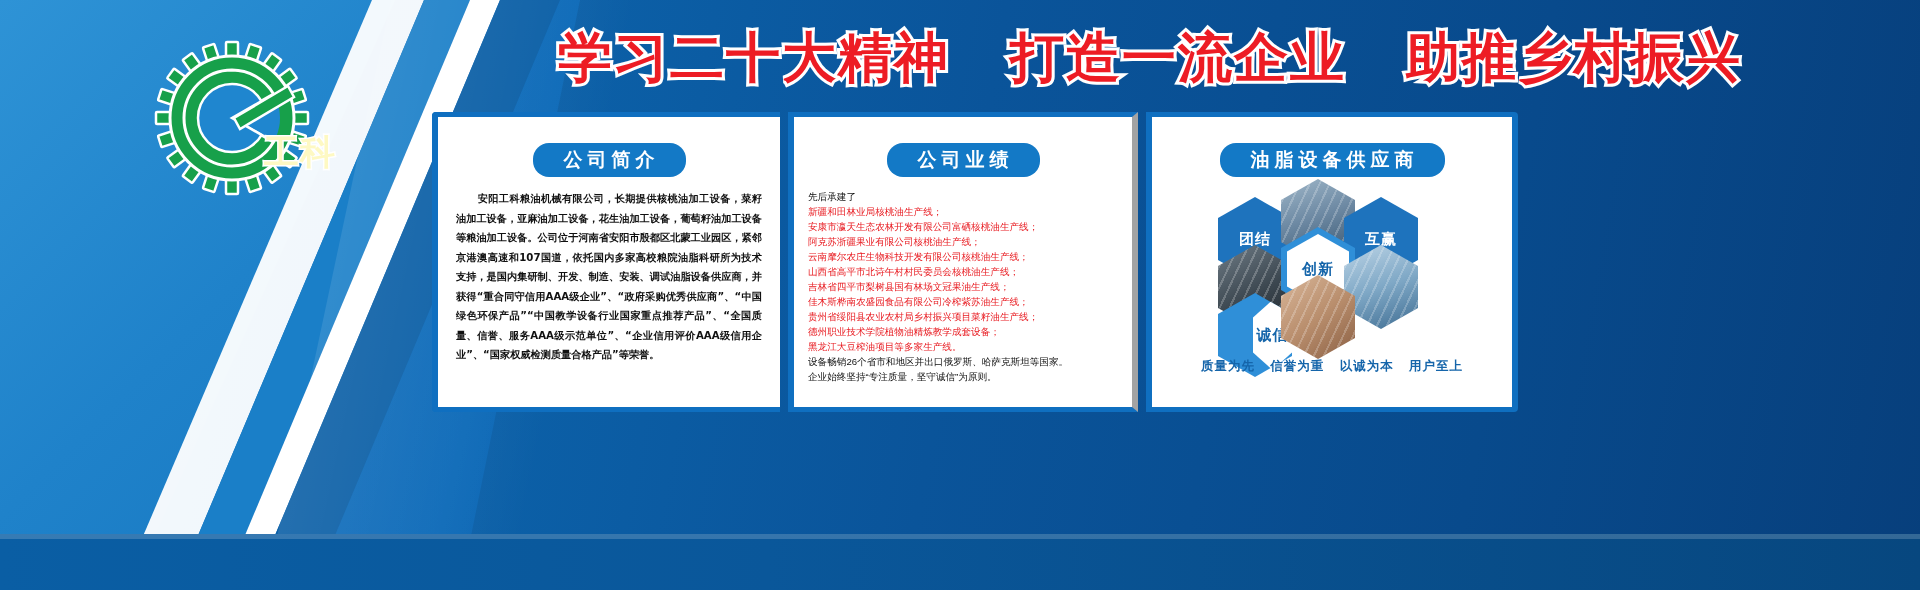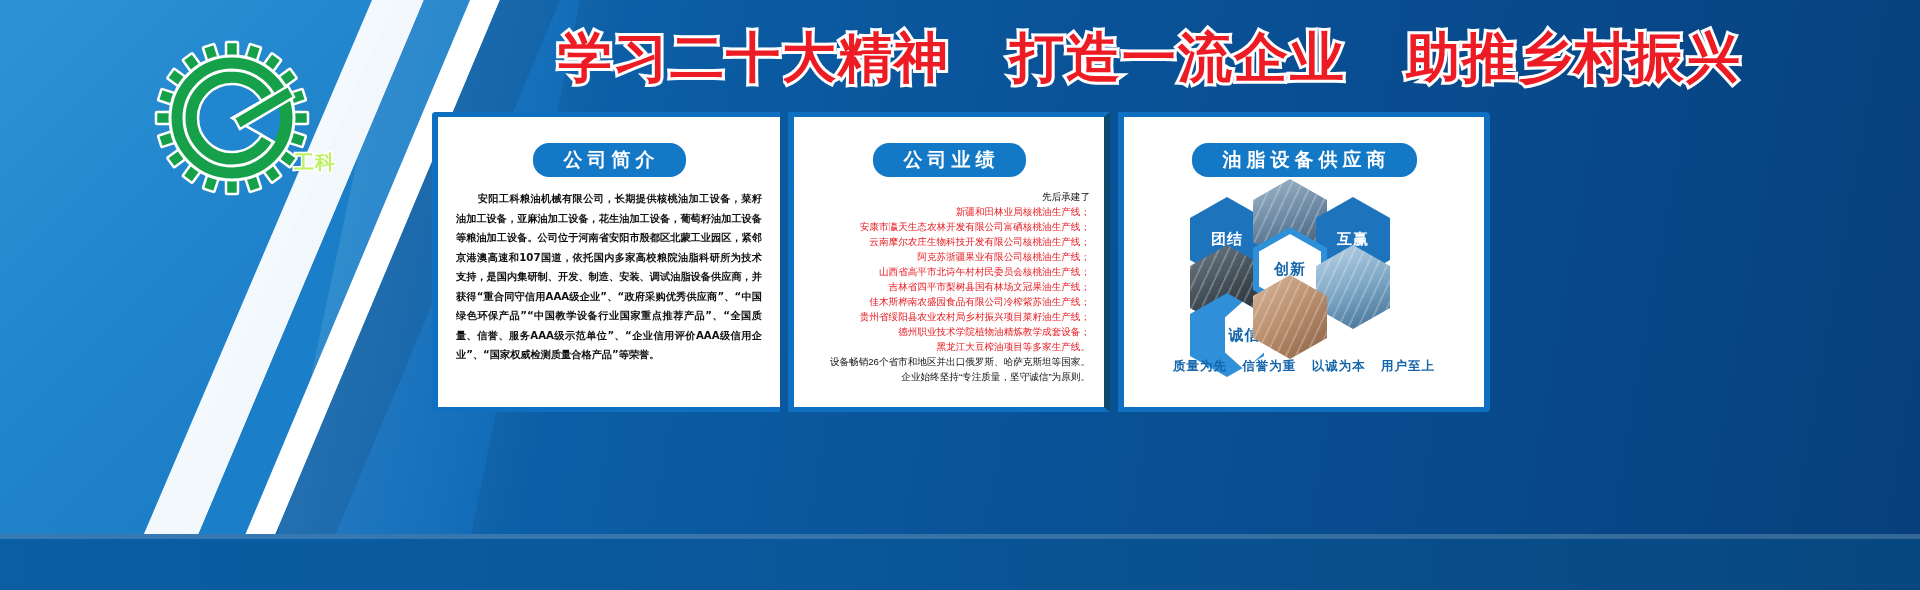--- a/index.html
+++ b/index.html
@@ -77,22 +77,22 @@
   
   .logo-wrap {
     position: absolute;
     left: 130px; top: 34px;
     width: 200px; height: 180px;
   }
   .logo-gear { position: absolute; left: 18px; top: 0; }
   .logo-cn {
     position: absolute;
     right: -6px; bottom: 38px;
-    font-size: 20px; font-weight: 700; letter-spacing: 1px;
-    color: #bef264;
+    font-size: 35px; font-weight: 700; letter-spacing: 1px;
+    color: #fef9c3;
     -webkit-text-stroke: 3px #ffffff;
     paint-order: stroke fill;
   }
   .logo-en {
     position: absolute;
     left: 8px; bottom: -6px;
     font-size: 44px; font-weight: 800; letter-spacing: 1px;
     color: #e8262b;
     -webkit-text-stroke: 4px #ffffff;
     paint-order: stroke fill;
@@ -125,21 +125,21 @@
     gap: 8px;
   }
   .card {
     background: #ffffff;
     position: relative;
     padding: 10px 14px 8px;
     border-top: 5px solid #0f6fc0;
     border-bottom: 5px solid #0f6fc0;
   }
   .card.c1 { width: 348px; border-left: 6px solid #0f6fc0; border-top-left-radius: 4px; border-bottom-left-radius: 4px;}
-  .card.c2 { width: 322px; border-left: 6px solid #0f6fc0; border-right: 6px solid #0c4a6e; text-align: right; }
+  .card.c2 { width: 350px; border-left: 6px solid #0f6fc0; border-right: 6px solid #a3a3a3; }
   .card.c3 { width: 372px; border-right: 6px solid #0f6fc0; border-left: 6px solid #0f6fc0; border-top-right-radius:4px; border-bottom-right-radius:4px;}
 
   .card-title {
     margin: 16px auto 12px;
     width: fit-content;
     background: #1379c6;
     color: #ffffff;
     border-radius: 16px;
     padding: 4px 26px;
     font-size: 19px;
@@ -309,22 +309,22 @@
         <span class="indent"></span><span>安阳工科粮油机械有限公司，长期提供核桃油加工设备，菜籽油加工设备，亚麻油加工设备，花生油加工设备，葡萄籽油加工设备等粮油加工设备。公司位于河南省安阳市殷都区北蒙工业园区，紧邻京港澳高速和107国道，依托国内多家高校粮院油脂科研所为技术支持，是国内集研制、开发、制造、安装、调试油脂设备供应商，并获得“重合同守信用AAA级企业”、“政府采购优秀供应商”、“中国绿色环保产品”“中国教学设备行业国家重点推荐产品”、“全国质量、信誉、服务AAA级示范单位”、“企业信用评价AAA级信用企业”、“国家权威检测质量合格产品”等荣誉。</span>
       </div>
     </div>
 
     <div class="card c2">
       <div class="card-title">公司业绩</div>
       <div class="perf-intro">先后承建了</div>
       <ul class="perf-list">
         <li>新疆和田林业局核桃油生产线；</li>
         <li>安康市瀛天生态农林开发有限公司富硒核桃油生产线；</li>
+        <li>阿克苏浙疆果业有限公司核桃油生产线；</li>
         <li>云南摩尔农庄生物科技开发有限公司核桃油生产线；</li>
-        <li>阿克苏浙疆果业有限公司核桃油生产线；</li>
         <li>山西省高平市北诗午村村民委员会核桃油生产线；</li>
         <li>吉林省四平市梨树县国有林场文冠果油生产线；</li>
         <li>佳木斯桦南农盛园食品有限公司冷榨紫苏油生产线；</li>
         <li>贵州省绥阳县农业农村局乡村振兴项目菜籽油生产线；</li>
         <li>德州职业技术学院植物油精炼教学成套设备；</li>
         <li>黑龙江大豆榨油项目等多家生产线。</li>
       </ul>
       <div class="perf-foot">设备畅销26个省市和地区并出口俄罗斯、哈萨克斯坦等国家。</div>
       <div class="perf-foot">企业始终坚持“专注质量，坚守诚信”为原则。</div>
     </div>

